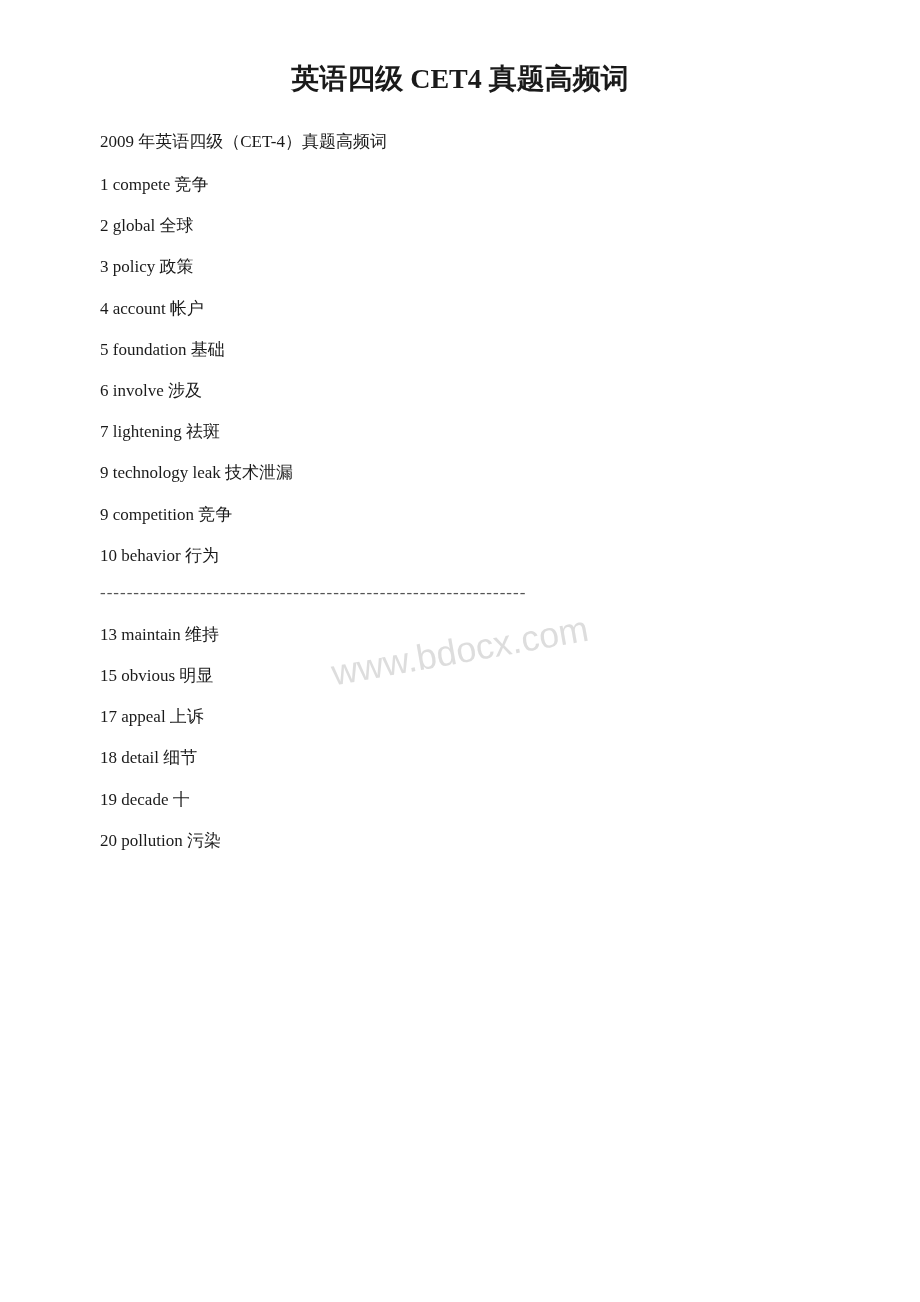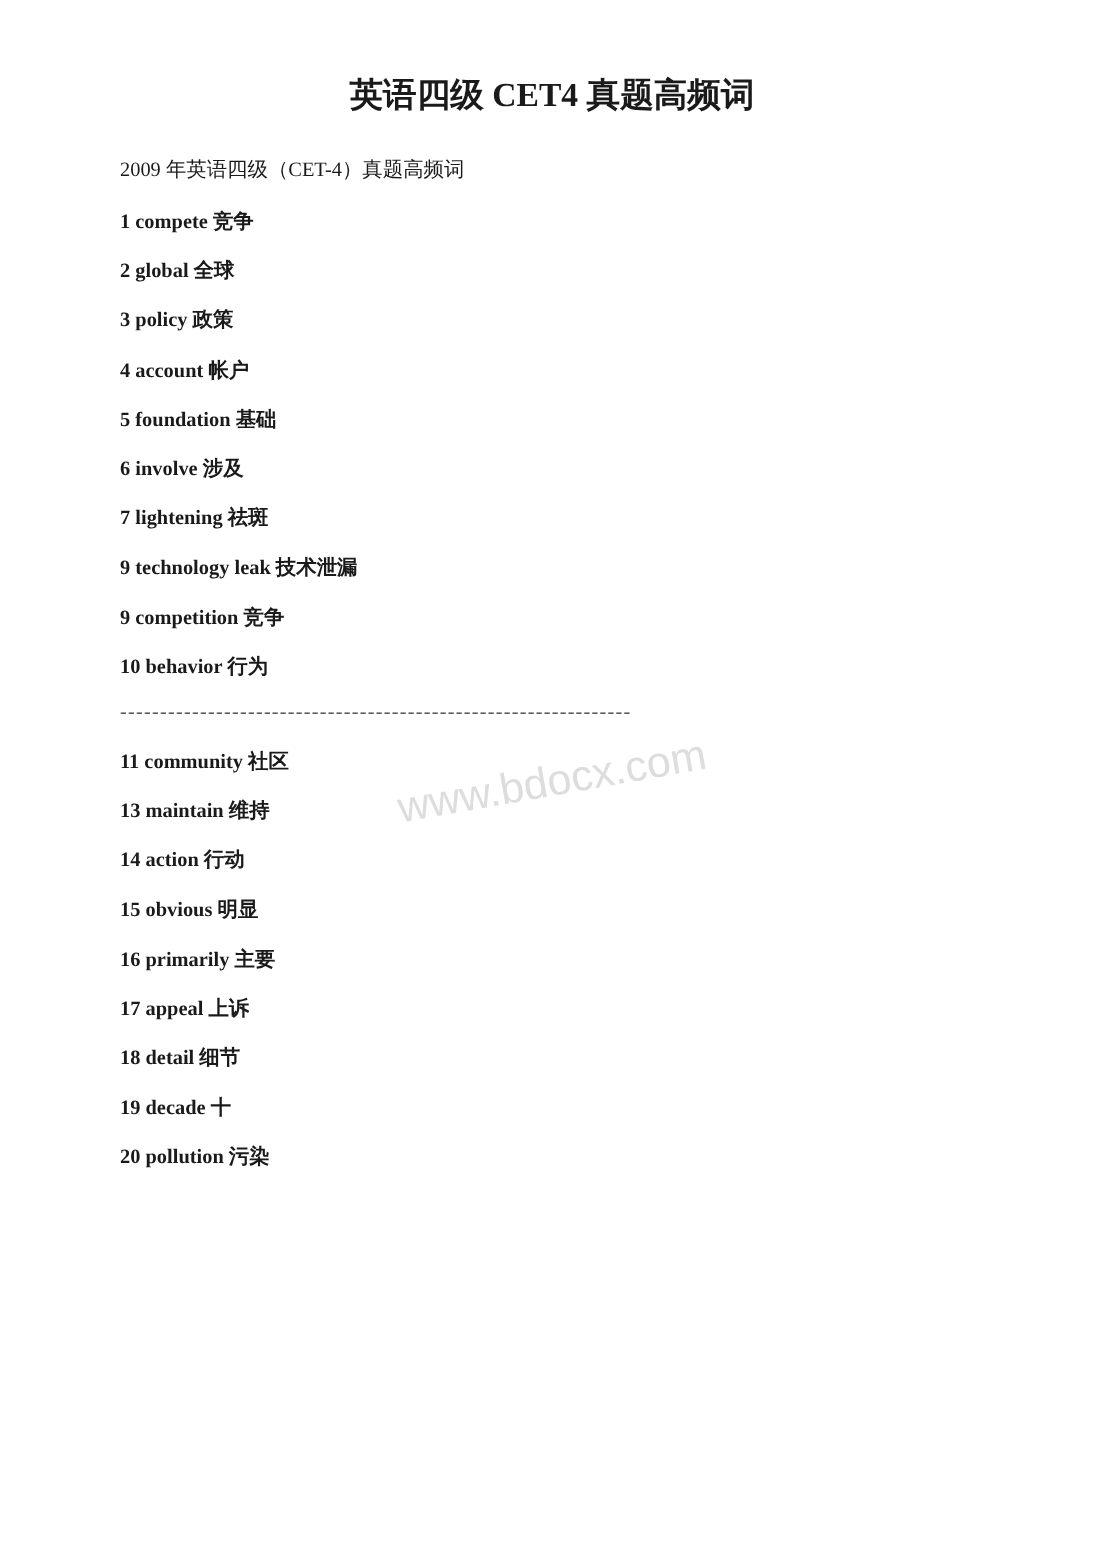--- a/index.html
+++ b/index.html
@@ -28,21 +28,20 @@
     }
 
     .subtitle {
       font-size: 17px;
       margin-bottom: 18px;
       color: #1a1a1a;
     }
 
     .vocab-list {
       list-style: none;
-      font-weight: bold;
     }
 
     .vocab-item {
       font-size: 17px;
       margin-bottom: 14px;
       color: #1a1a1a;
       line-height: 1.6;
     }
 
     .divider-text {
@@ -84,22 +83,19 @@
     <li class="vocab-item">6 involve  涉及</li>
     <li class="vocab-item">7 lightening  祛斑</li>
     <li class="vocab-item">9 technology leak  技术泄漏</li>
     <li class="vocab-item">9 competition  竞争</li>
     <li class="vocab-item">10 behavior  行为</li>
   </ul>
 
 <p class="divider-text">----------------------------------------------------------------</p>
 
 <ul class="vocab-list" id="vocab-list-2">
-    <li class="vocab-item">11 community 社区</li>
     <li class="vocab-item">13 maintain 维持</li>
-    <li class="vocab-item">14 action 行动</li>
     <li class="vocab-item">15 obvious 明显</li>
-    <li class="vocab-item">16 primarily 主要</li>
     <li class="vocab-item">17 appeal 上诉</li>
     <li class="vocab-item">18 detail 细节</li>
     <li class="vocab-item">19 decade 十</li>
     <li class="vocab-item">20 pollution 污染</li>
   </ul>
 
 </body></html>

